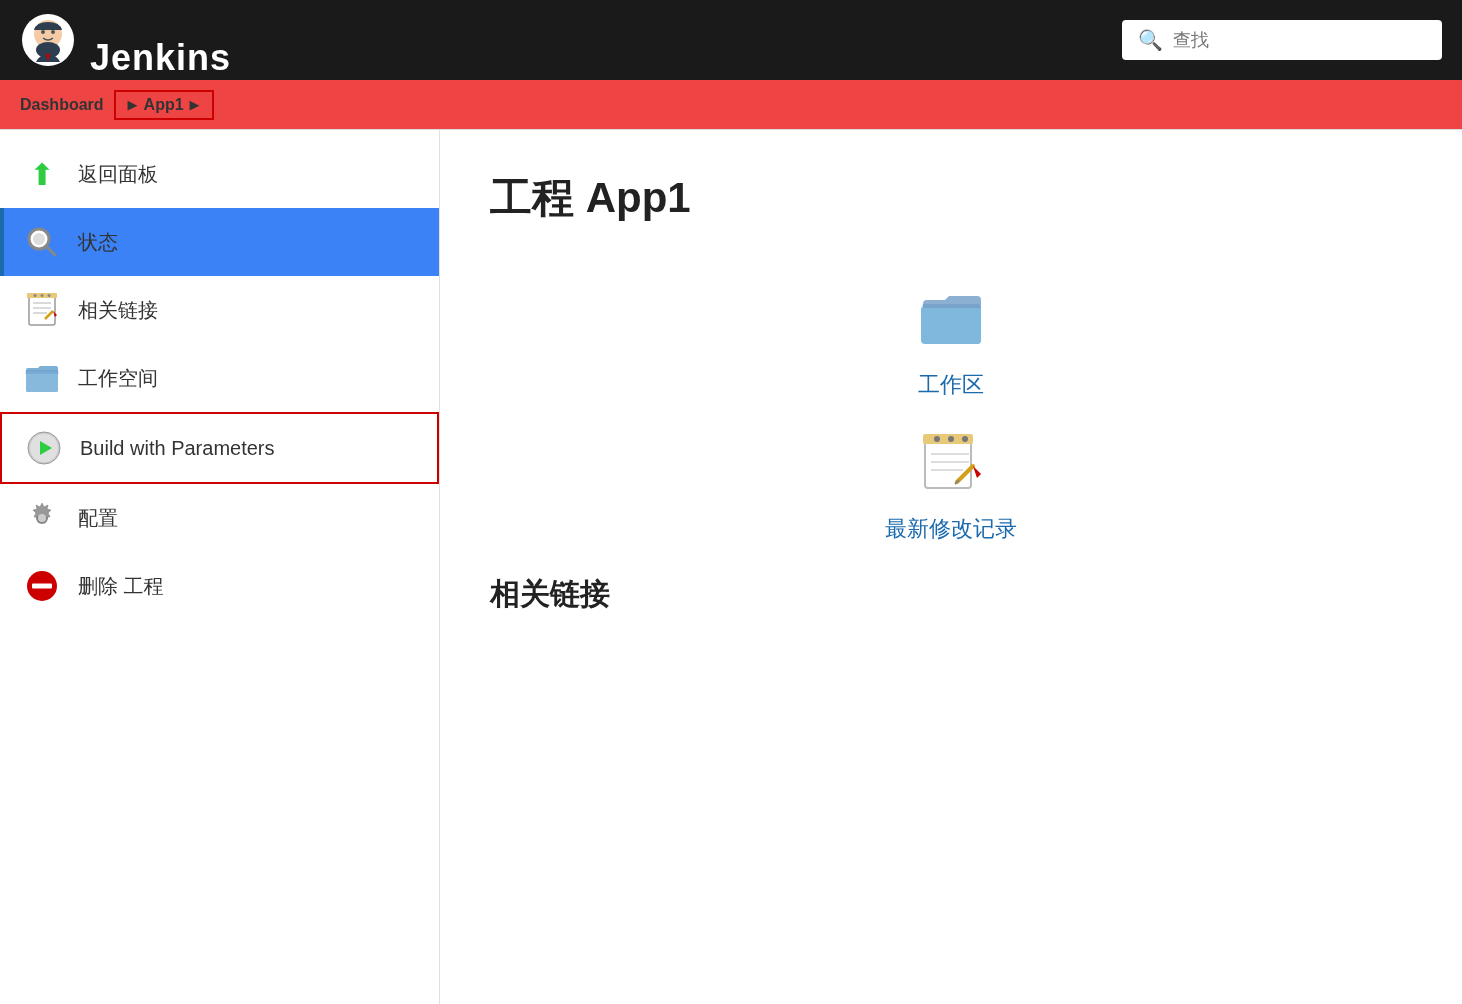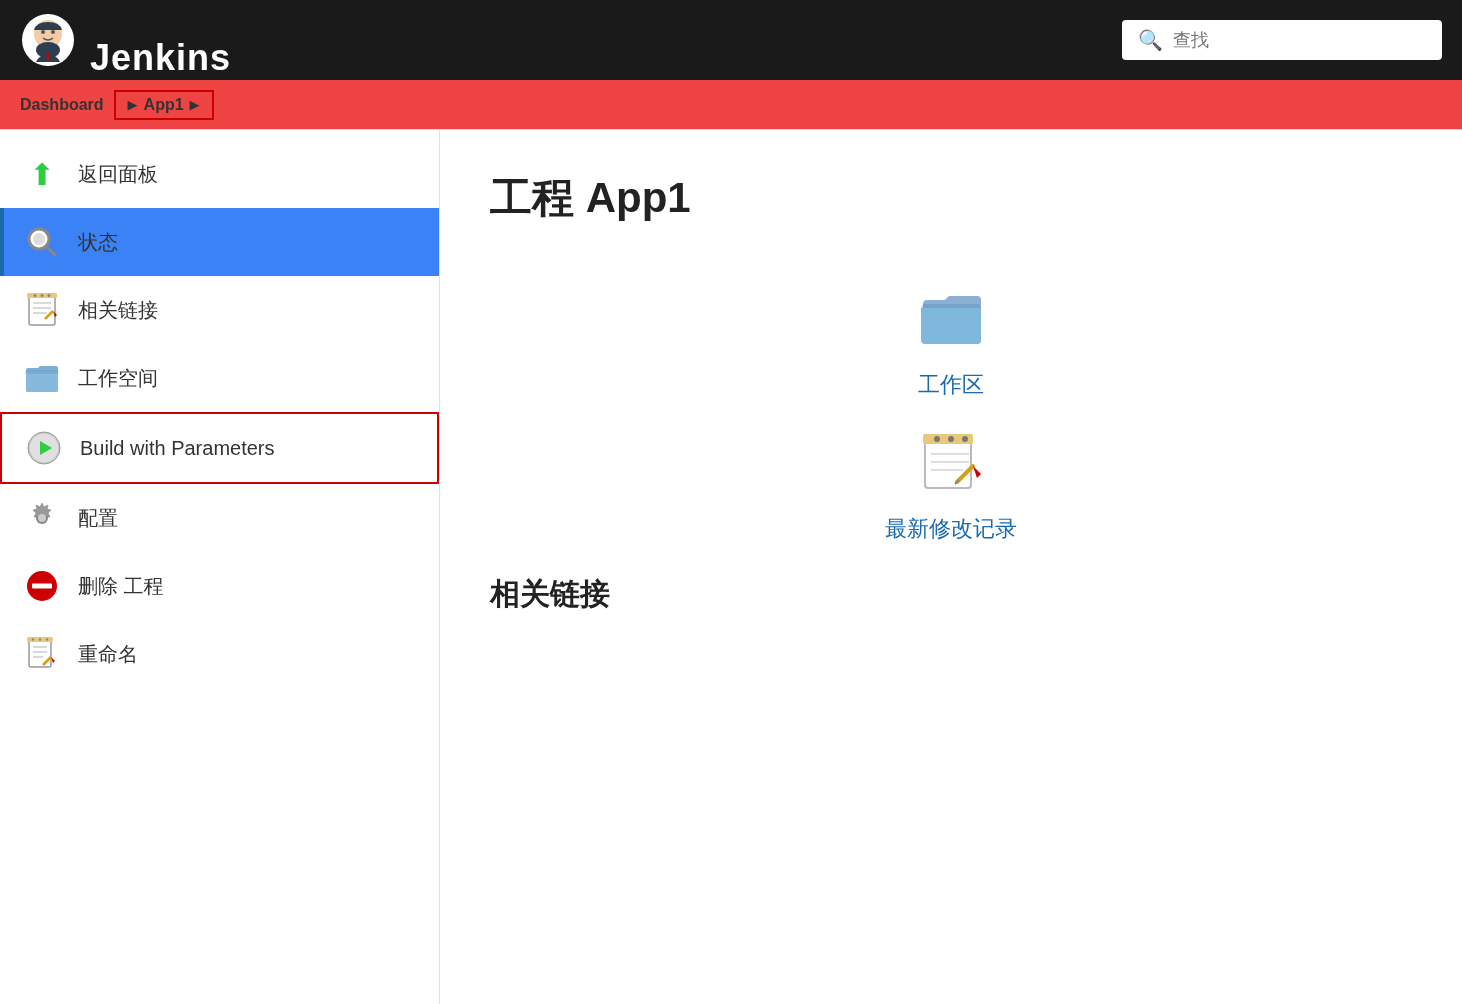--- a/index.html
+++ b/index.html
@@ -290,38 +290,20 @@
     <div class="sidebar-item">
       <span class="sidebar-icon">
         <svg width="34" height="34" viewBox="0 0 34 34">
           <circle cx="17" cy="17" r="15" fill="#cc0000"></circle>
           <rect x="7" y="14.5" width="20" height="5" rx="1" fill="#fff"></rect>
         </svg>
       </span>
       <span>删除 工程</span>
     </div>
 
-    <div class="sidebar-item">
-      <span class="sidebar-icon">
-        <svg width="34" height="34" viewBox="0 0 34 34">
-          <rect x="4" y="2" width="22" height="28" rx="2" fill="#fff" stroke="#999" stroke-width="1.5"></rect>
-          <line x1="8" y1="10" x2="22" y2="10" stroke="#ccc" stroke-width="1.5"></line>
-          <line x1="8" y1="15" x2="22" y2="15" stroke="#ccc" stroke-width="1.5"></line>
-          <line x1="8" y1="20" x2="18" y2="20" stroke="#ccc" stroke-width="1.5"></line>
-          <rect x="2" y="0" width="26" height="5" rx="1" fill="#e8c97a"></rect>
-          <circle cx="8" cy="2.5" r="1.2" fill="#888"></circle>
-          <circle cx="15" cy="2.5" r="1.2" fill="#888"></circle>
-          <circle cx="22" cy="2.5" r="1.2" fill="#888"></circle>
-
-          <line x1="18" y1="28" x2="26" y2="20" stroke="#d4a017" stroke-width="2.5"></line>
-          <polygon points="26,20 30,24 28,26" fill="#cc0000"></polygon>
-        </svg>
-      </span>
-      <span>重命名</span>
-    </div>
 
   </nav>
 
   <main class="content">
     <h1 class="page-title">工程 App1</h1>
 
     <div class="content-link-item">
       <div class="content-icon folder-icon-container">
         <svg width="64" height="56" viewBox="0 0 64 56">
 

